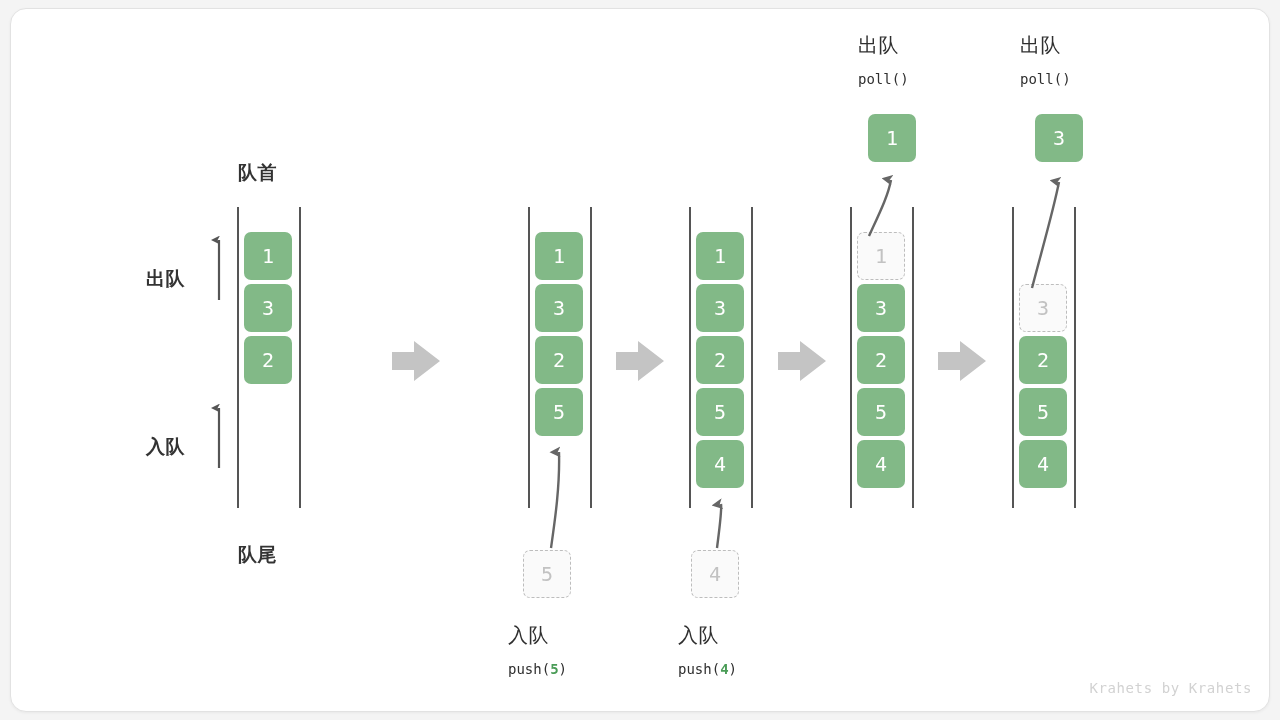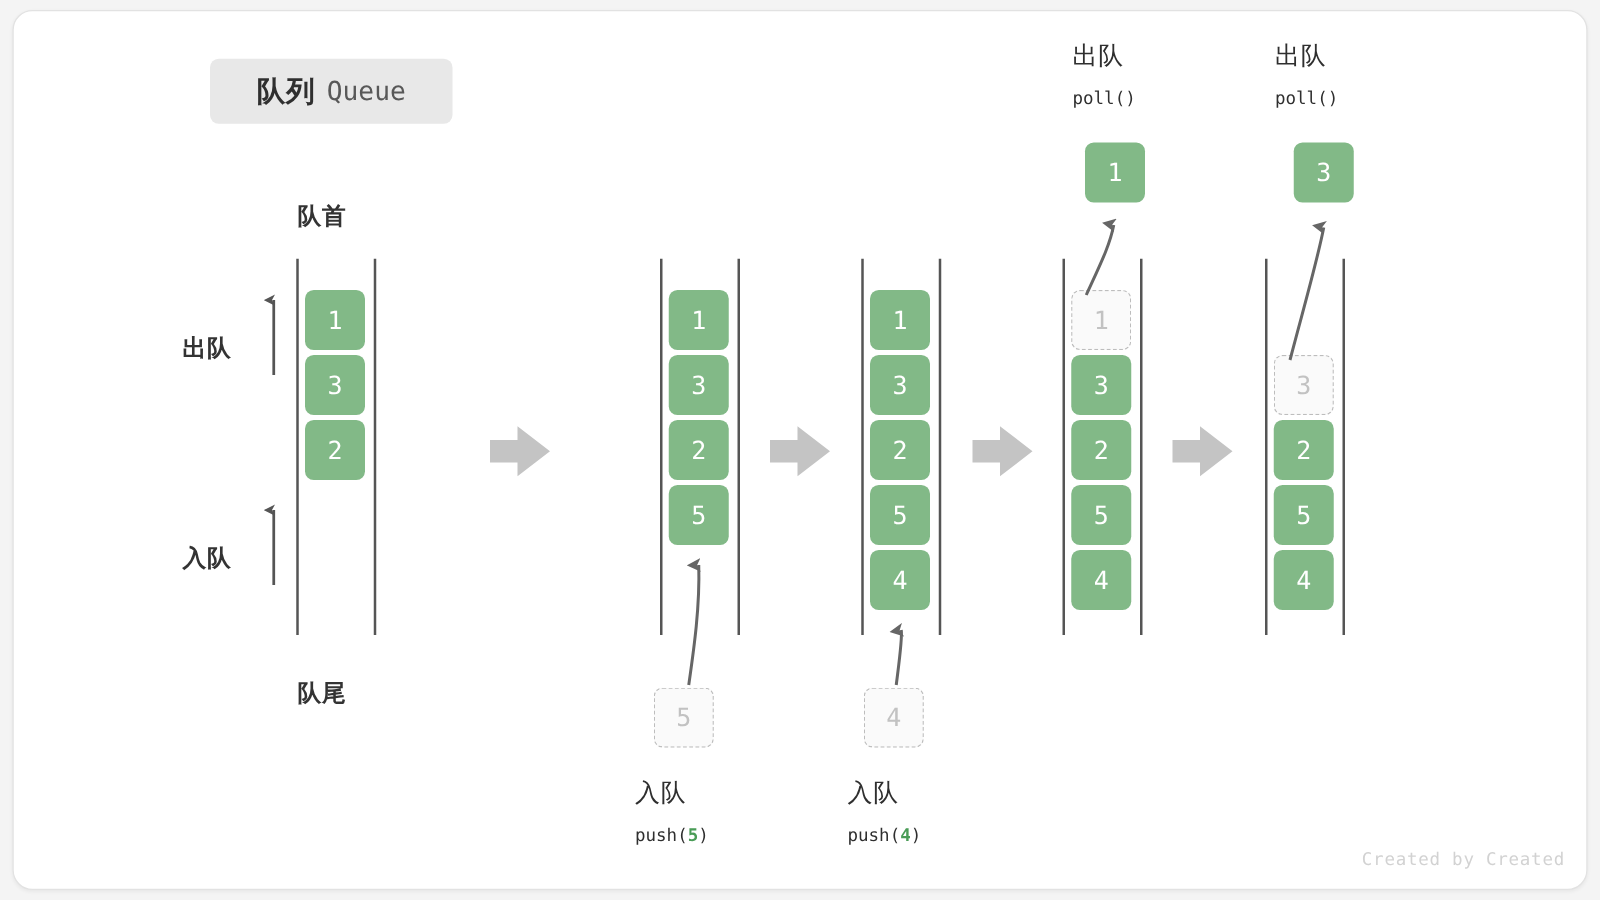--- a/index.html
+++ b/index.html
@@ -136,24 +136,20 @@
     pointer-events: none;
   }
 </style>
 </head>
 <body>
 
 <div id="card"></div>
 
 <div id="stage">
 
-  <div id="title-badge">
-    <span class="cn">队列</span>
-    <span class="en">Queue</span>
-  </div>
 
   <div class="cap-cn" style="left:238px; top:160px;">队首</div>
   <div class="cap-cn" style="left:238px; top:542px;">队尾</div>
 
   <div class="cap-cn" style="left:146px; top:266px;">出队</div>
   <div class="cap-cn" style="left:146px; top:434px;">入队</div>
 
   <div>
     <div class="rail" style="left:237px; top:207px; height:301px;"></div>
     <div class="rail" style="left:299px; top:207px; height:301px;"></div>
@@ -248,14 +244,14 @@
 
     <path d="M551 548 C 555 520, 560 486, 559 452" fill="none" stroke="#666666" stroke-width="2.4" marker-end="url(#curve-head)"></path>
 
     <path d="M717 548 C 720 524, 722 510, 721 504" fill="none" stroke="#666666" stroke-width="2.4" marker-end="url(#curve-head)"></path>
 
     <path d="M869 236 C 880 212, 888 196, 891 180" fill="none" stroke="#666666" stroke-width="2.4" marker-end="url(#curve-head)"></path>
 
     <path d="M1032 288 C 1043 246, 1054 208, 1059 182" fill="none" stroke="#666666" stroke-width="2.4" marker-end="url(#curve-head)"></path>
   </svg>
 
-  <div id="watermark">Created by Created</div>
+  <div id="watermark">Krahets by Krahets</div>
 </div>
 
 </body></html>

